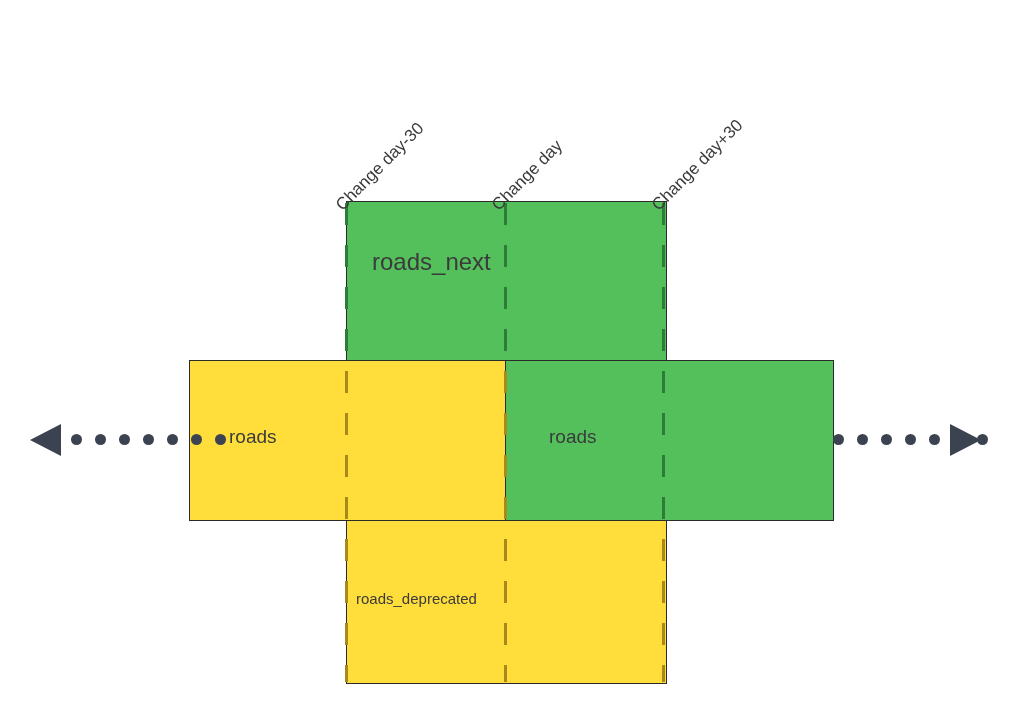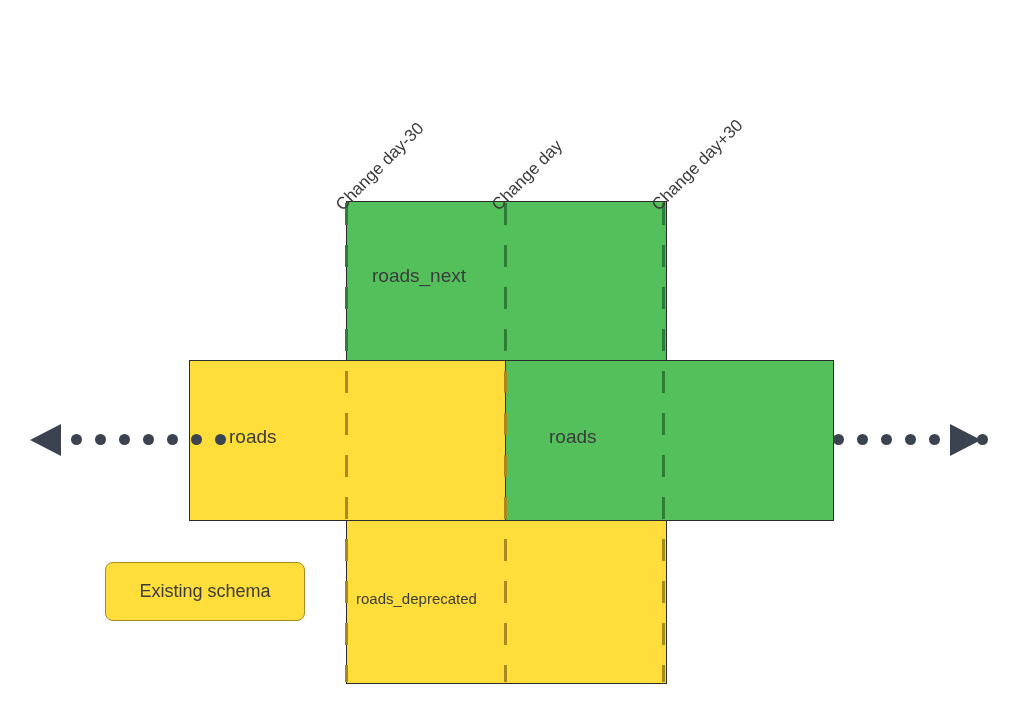--- a/index.html
+++ b/index.html
@@ -27,21 +27,21 @@
   .block.green  { background: #54c05c; }
   .block.yellow { background: #ffde3b; }
 
   .block-label {
     position: absolute;
     color: #3b3b3b;
     white-space: nowrap;
     font-family: "Liberation Sans", sans-serif;
   }
   .lbl-roads-next {
-    left: 372px;  top: 265px;  font-size: 19px; text-align: center;
+    left: 372px;  top: 248px;  font-size: 24px; text-align: center;
   }
   .lbl-roads-left {
     left: 229px;  top: 426px;  font-size: 19px;
   }
   .lbl-roads-right {
     left: 549px;  top: 426px;  font-size: 19px;
   }
   .lbl-roads-deprecated {
     left: 356px;  top: 590px;  font-size: 15px;
   }
@@ -198,17 +198,14 @@
   <div class="dot" style="left: 833px; top: 434px;"></div>
       <div class="dot" style="left: 857px; top: 434px;"></div>
       <div class="dot" style="left: 881px; top: 434px;"></div>
       <div class="dot" style="left: 905px; top: 434px;"></div>
       <div class="dot" style="left: 929px; top: 434px;"></div>
       <div class="dot" style="left: 953px; top: 434px;"></div>
       <div class="dot" style="left: 977px; top: 434px;"></div>
     </div>
 
 
-  <div class="legend legend-existing">
-    <span>Existing schema</span>
-  </div>
 
 </div>
 
 </body></html>

